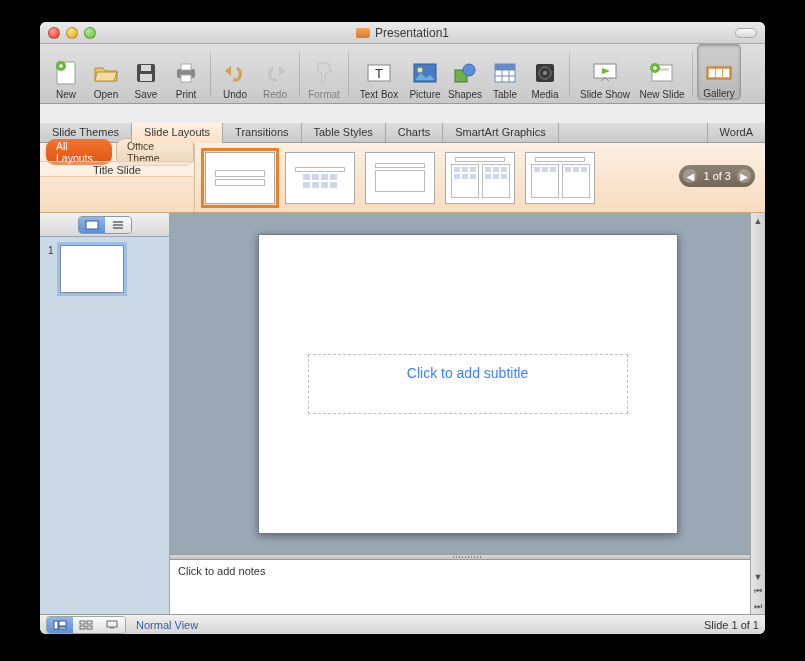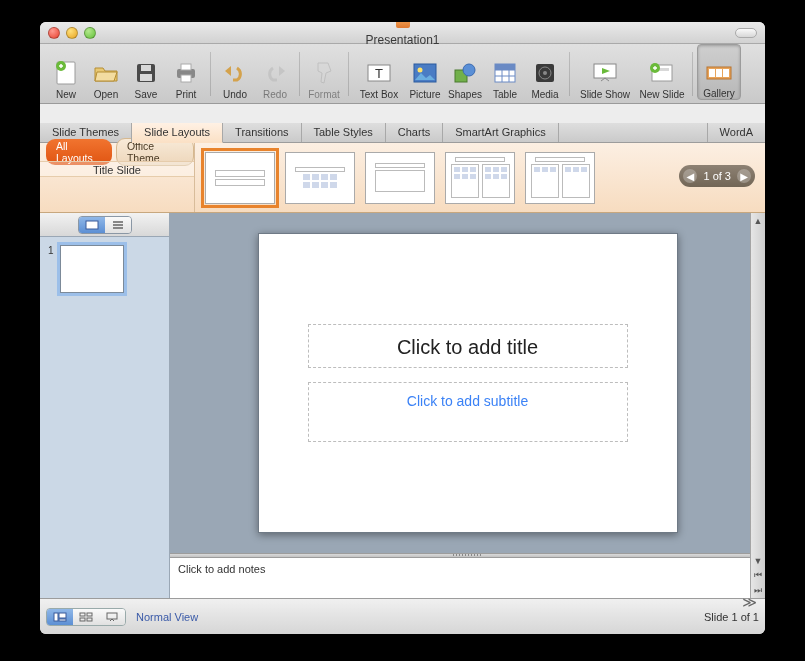--- a/index.html
+++ b/index.html
@@ -6,21 +6,21 @@
 body { background:#000; width:805px; height:661px; position:relative; }
 .window { position:absolute; left:40px; top:22px; width:725px; height:612px; background:#ededed; border-radius:6px; box-shadow:0 8px 40px rgba(0,0,0,.6); overflow:hidden; display:flex; flex-direction:column; }
 
 
 .titlebar { height:22px; background:linear-gradient(#eaeaea,#d2d2d2); display:flex; align-items:center; padding:0 8px; border-bottom:1px solid #a9a9a9; position:relative; }
 .traffic { display:flex; gap:6px; }
 .dot { width:12px; height:12px; border-radius:50%; border:1px solid rgba(0,0,0,.25); }
 .dot.red{background:radial-gradient(circle at 35% 30%,#ff9a90,#e7402e);} 
 .dot.yel{background:radial-gradient(circle at 35% 30%,#ffe07a,#e7a422);} 
 .dot.grn{background:radial-gradient(circle at 35% 30%,#b4e88d,#63c139);} 
-.titlec{position:absolute;left:0;right:0;text-align:center;font-size:12px;color:#3a3a3a;display:flex;justify-content:center;align-items:center;gap:5px;pointer-events:none;flex-direction:column;}
+.titlec{position:absolute;left:0;right:0;text-align:center;font-size:12px;color:#3a3a3a;display:flex;justify-content:center;align-items:center;gap:5px;pointer-events:none;}
 .titleic{width:14px;height:10px;background:linear-gradient(#f2a65a,#e0782e);border-radius:2px;}
 .pill{position:absolute;right:8px;width:22px;height:10px;border-radius:5px;background:linear-gradient(#fafafa,#d7d7d7);border:1px solid #aaa;}
 
 
 .toolbar{height:60px;background:linear-gradient(#e0e0e0,#c9c9c9);border-bottom:1px solid #9a9a9a;display:flex;align-items:flex-end;padding:4px 6px 3px;gap:0;font-size:10px;color:#333;}
 .tgrp{display:flex;align-items:flex-end;}
 .tbtn{display:flex;flex-direction:column;align-items:center;justify-content:flex-end;width:40px;height:52px;gap:2px;cursor:pointer;}
 .tbtn .ic{width:28px;height:28px;display:flex;align-items:center;justify-content:center;}
 .tbtn.wide{width:52px;}
 .tbtn.wider{width:62px;}
@@ -77,21 +77,21 @@
 .ph{border:1px dashed #bdbdbd;text-align:center;cursor:text;}
 .ph.title{width:320px;height:44px;font-size:20px;color:#222;line-height:44px;}
 .ph.sub{width:320px;height:60px;font-size:14px;color:#3b82f6;line-height:28px;padding-top:4px;text-align:center;}
 .vsb{position:absolute;right:0;top:0;width:15px;bottom:0;background:linear-gradient(90deg,#e6e6e6,#cecece);border-left:1px solid #a5a5a5;display:flex;flex-direction:column;align-items:center;}
 .vsb .arr{height:15px;width:100%;display:flex;align-items:center;justify-content:center;font-size:9px;color:#555;cursor:pointer;}
 .splitter{height:6px;background:linear-gradient(#dadada,#c2c2c2);border-top:1px solid #9c9c9c;border-bottom:1px solid #9c9c9c;display:flex;align-items:center;justify-content:center;}
 .splitter i{width:30px;height:2px;background:repeating-linear-gradient(90deg,#888 0 1px,transparent 1px 3px);}
 .notes{height:54px;background:#fff;padding:5px 8px;font-size:11px;color:#333;cursor:text;}
 
 
-.status{height:36px;background:linear-gradient(#f0f0f0,#d6d6d6);border-top:1px solid #9c9c9c;display:flex;align-items:center;font-size:11px;color:#3a5aa8;padding:0 6px;gap:10px;}
+.status{height:20px;background:linear-gradient(#f0f0f0,#d6d6d6);border-top:1px solid #9c9c9c;display:flex;align-items:center;font-size:11px;color:#3a5aa8;padding:0 6px;gap:10px;}
 .status .vseg{border-color:#9aa;}
 .status .right{margin-left:auto;}
 </style>
 </head>
 <body>
 
 <div class="window">
 
   <div class="titlebar">
     <div class="traffic">
@@ -372,21 +372,20 @@
       <div class="slidelist">
         <div class="slitem">
           <div class="slnum">1</div>
           <div class="slthumb"></div>
         </div>
       </div>
     </div>
     <div class="canvas">
       <div class="slidearea">
         <div class="slide">
-          <div class="ph title">Click to add title</div>
           <div class="ph sub">Click to add subtitle</div>
         </div>
       </div>
       <div class="vsb">
         <div class="arr">▲</div>
         <div style="flex:1"></div>
         <div class="arr">▼</div>
         <div class="arr">⏮</div>
         <div class="arr">⏭</div>
       </div>

